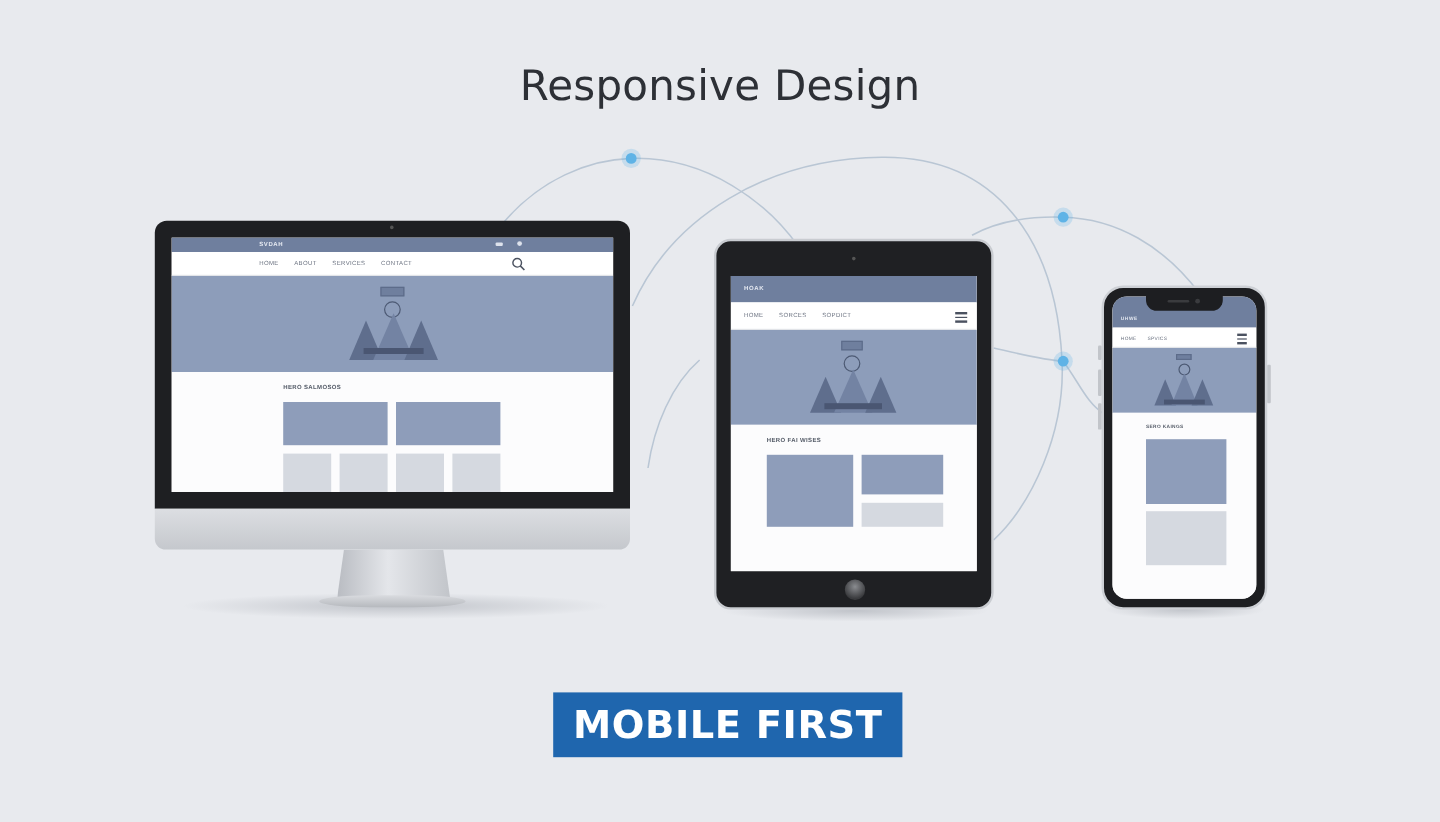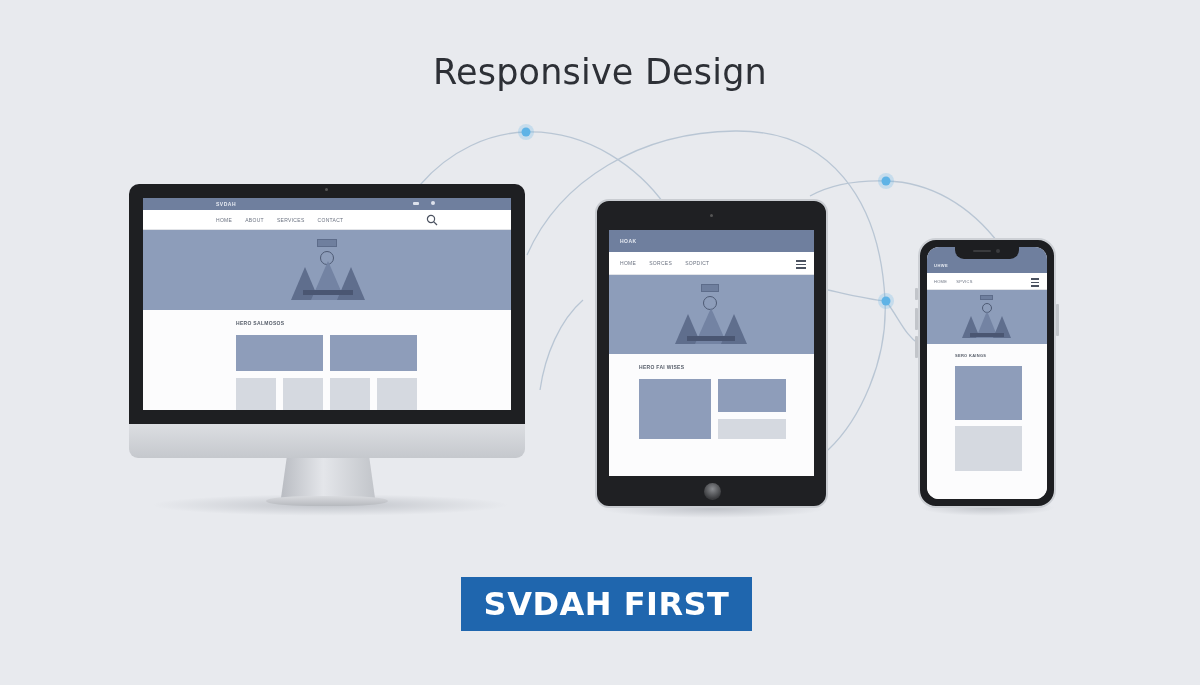--- a/index.html
+++ b/index.html
@@ -210,13 +210,13 @@
       </div>
     </div>
     <div class="wf-body" style="height:160px;">
       <div class="wf-heading" style="left:28px;top:9px;font-size:4px;">SERO KAINGS</div>
       <div class="blk-dark" style="left:28px;top:22px;width:67px;height:54px;"></div>
       <div class="blk-light" style="left:28px;top:82px;width:67px;height:45px;"></div>
     </div>
   </div>
 </div>
 
-<div class="badge">SVDAH FIRST</div>
+<div class="badge">MOBILE FIRST</div>
 
 </body></html>

